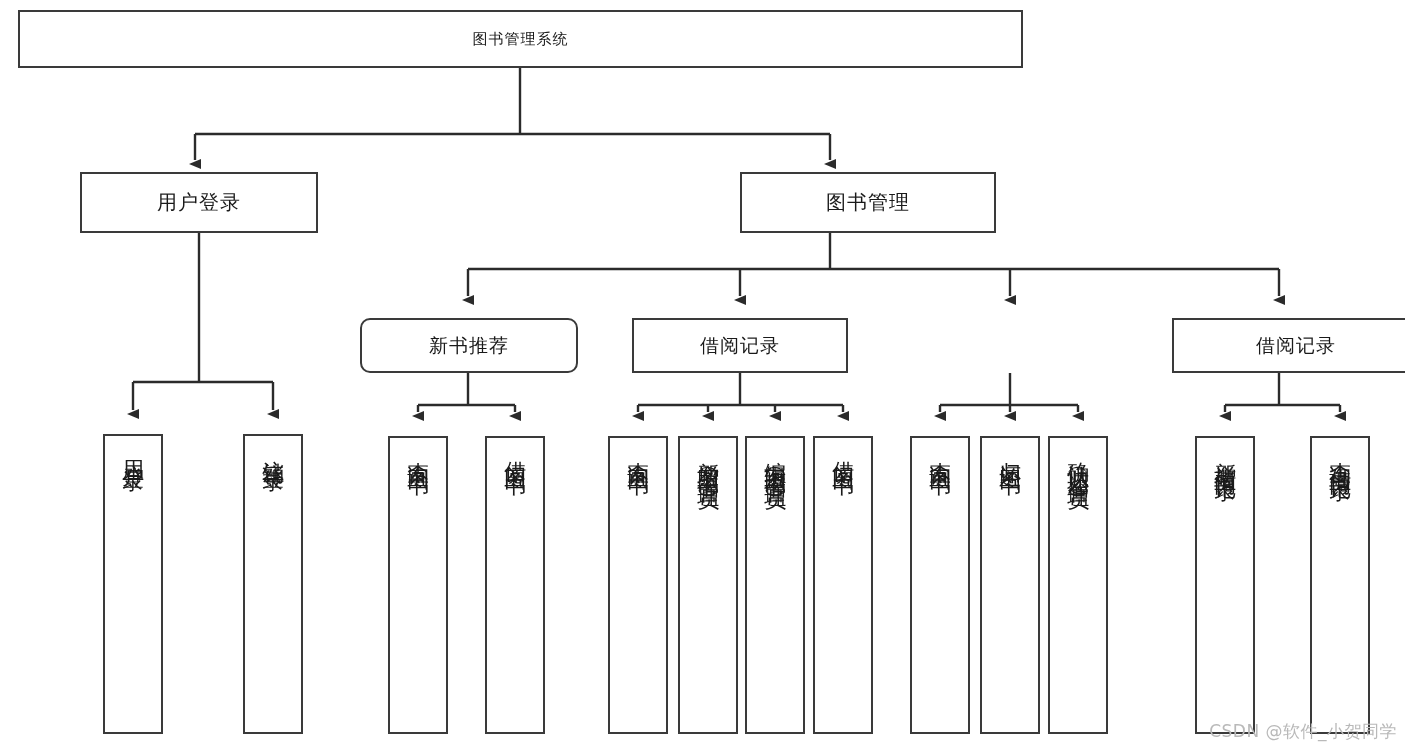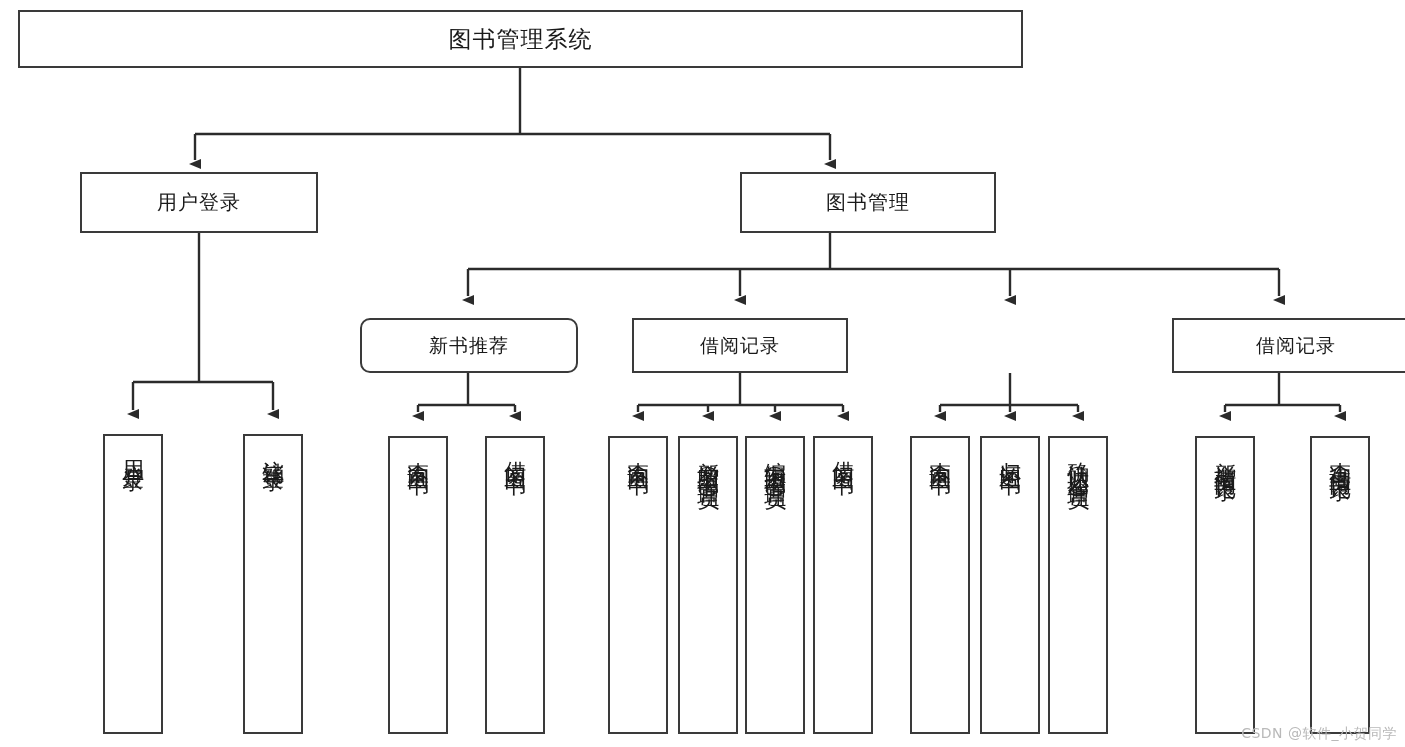--- a/index.html
+++ b/index.html
@@ -17,21 +17,21 @@
     box-sizing:border-box;
     background:#ffffff;
     border:2px solid #3a3a3a;
     display:flex;
     align-items:center;
     justify-content:center;
     text-align:center;
   }
   .node.root{
     border-width:2px;
-    font-size:23px;
+    font-size:15px;
     letter-spacing:1px;
   }
   .node.lvl2{
     font-size:20px;
     letter-spacing:1px;
   }
   .node.lvl3{
     font-size:19px;
     letter-spacing:1px;
   }
@@ -46,21 +46,21 @@
     font-size:22px;
     line-height:1.12;
     letter-spacing:4px;
     white-space:nowrap;
     display:block;
   }
   .watermark{
     position:absolute;
     right:8px;
     bottom:4px;
-    font-size:14px;
+    font-size:17px;
     color:#b9b9b9;
     letter-spacing:0.5px;
     white-space:nowrap;
     user-select:none;
   }
 </style>
 </head>
 <body>
 
 <div id="canvas">

